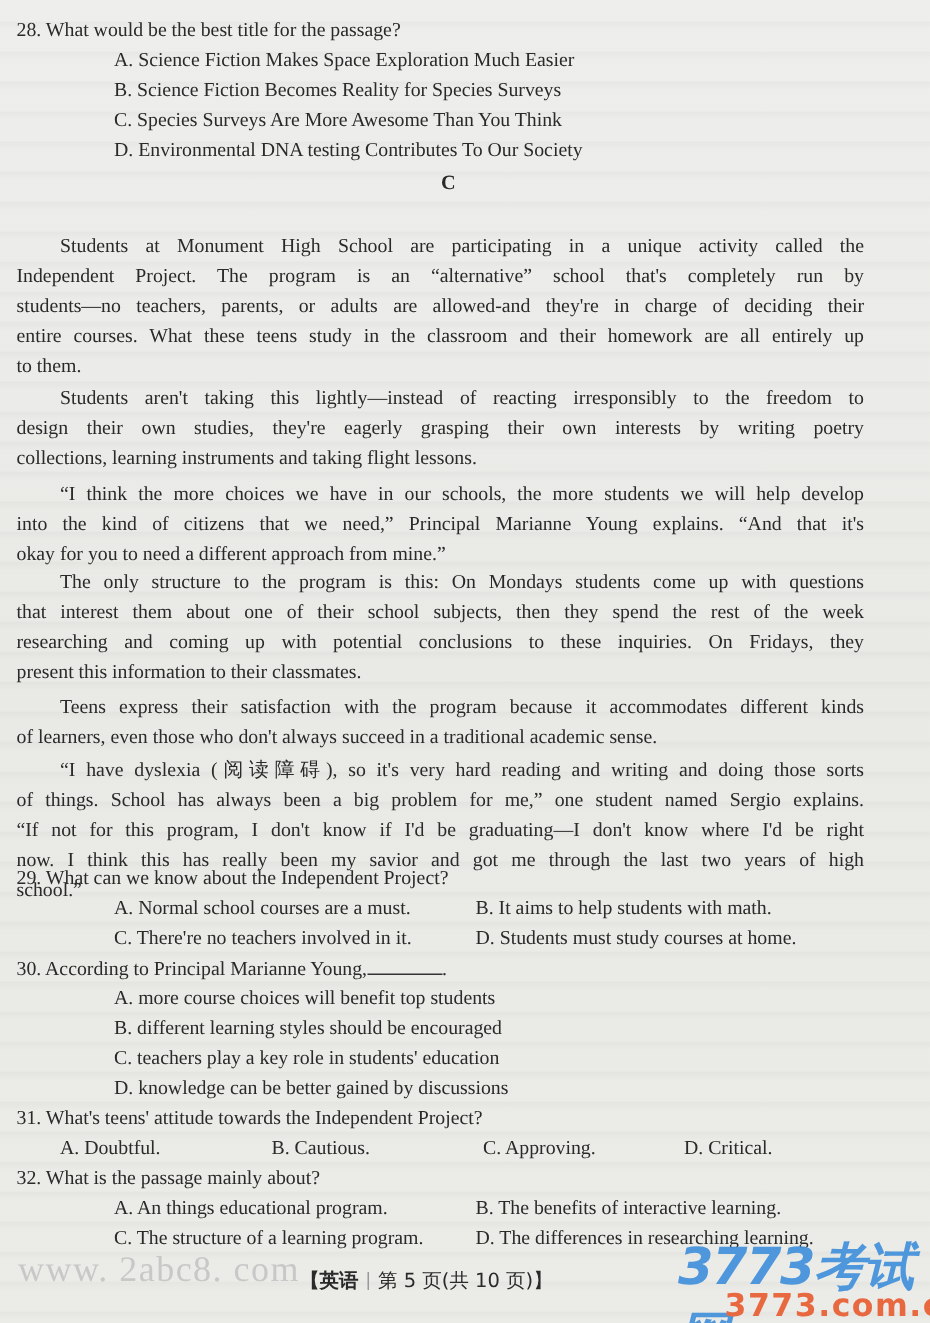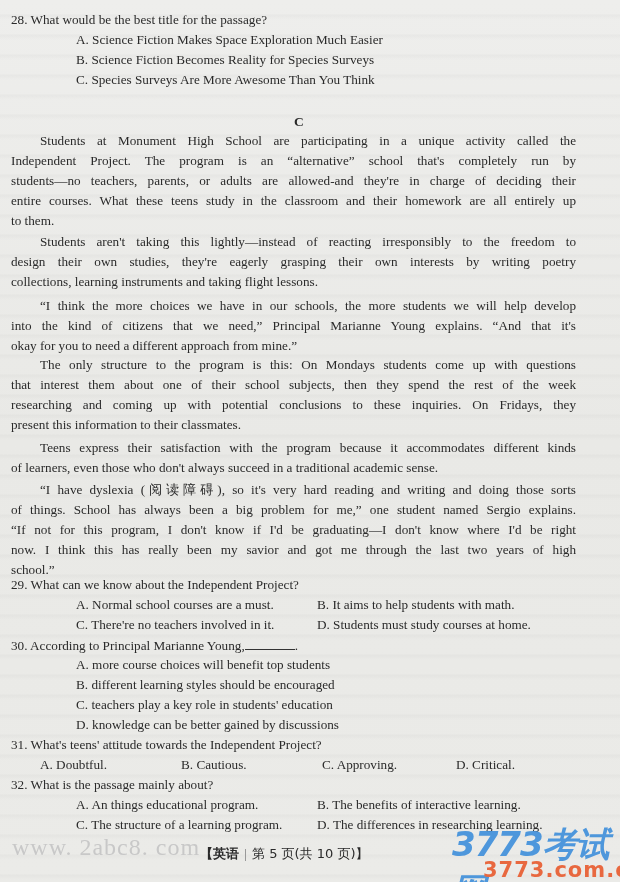--- a/index.html
+++ b/index.html
@@ -17,21 +17,21 @@
     .bleed {
       position: absolute; left: 0; top: 0; width: 620px; height: 882px;
       pointer-events: none;
       background:
         repeating-linear-gradient(180deg, rgba(0,0,0,0) 0px, rgba(0,0,0,0) 14px, rgba(120,120,120,0.05) 15px, rgba(0,0,0,0) 20px);
     }
     .line { position: absolute; white-space: nowrap; font-size: 13.2px; line-height: 16px; text-align: center; }
     .q { left: 11px; }
     .opt { left: 40px; margin-left: 36px; }
     .opt2 { left: 317px; }
-    .para { left: 11px; width: 565px; text-align: justify; text-align-last: justify; }
+    .para { left: 11px; width: 565px; text-align: justify; text-align-last: justify; margin-top: 23px; }
     .para.ind { left: 40px; width: 536px; }
     .para.last { text-align-last: left; }
     .section-letter { position: absolute; left: 294px; top: 114px; font-size: 13.5px; font-weight: bold; }
     .blank { display: inline-block; width: 50px; border-bottom: 1px solid #333; height: 12px; vertical-align: baseline; }
     .footer { position: absolute; left: 200px; top: 845px; font-size: 13px; font-family: "DejaVu Sans", sans-serif; }
     .footer .subj { font-weight: bold; margin-top: 32px; }
     .footer .sep { display:inline-block; width:1px; height:12px; background:#999; margin: 0 6px; vertical-align: middle; }
     .wm-left { position: absolute; left: 12px; top: 834px; font-size: 24px; color: #c8c8c8; font-family: Liberation Serif, serif; letter-spacing: 1px; }
     .wm-right-big { position: absolute; left: 452px; top: 822px; font-size: 34px; font-weight: bold; font-style: italic; color: #3e8fdb; font-family: "DejaVu Sans", sans-serif; opacity: 0.9; letter-spacing: -1px; }
     .wm-right-small { position: absolute; left: 483px; top: 858px; font-size: 21px; font-weight: bold; color: #e8683f; font-family: "DejaVu Sans", sans-serif; letter-spacing: 1px; }
@@ -39,20 +39,21 @@
 </head>
 <body>
 
 <div class="page">
   <div class="bleed"></div>
 
   <div class="line q" style="top:12px">28. What would be the best title for the passage?</div>
   <div class="line opt" style="top:32px">A. Science Fiction Makes Space Exploration Much Easier</div>
   <div class="line opt" style="top:52px">B. Science Fiction Becomes Reality for Species Surveys</div>
   <div class="line opt" style="top:72px">C. Species Surveys Are More Awesome Than You Think</div>
+  <div class="line opt" style="top:92px">D. Environmental DNA testing Contributes To Our Society</div>
 
   <div class="section-letter">C</div>
 
   <div class="line para ind" style="top:133px">Students at Monument High School are participating in a unique activity called the</div>
   <div class="line para" style="top:153px">Independent Project. The program is an “alternative” school that's completely run by</div>
   <div class="line para" style="top:173px">students—no teachers, parents, or adults are allowed-and they're in charge of deciding their</div>
   <div class="line para" style="top:193px">entire courses. What these teens study in the classroom and their homework are all entirely up</div>
   <div class="line para last" style="top:213px">to them.</div>
 
   <div class="line para ind" style="top:234px">Students aren't taking this lightly—instead of reacting irresponsibly to the freedom to</div>

